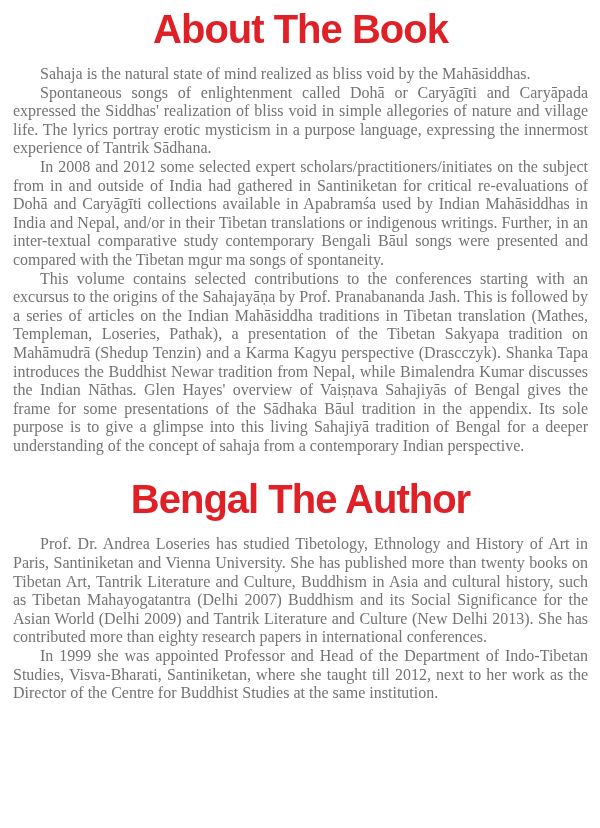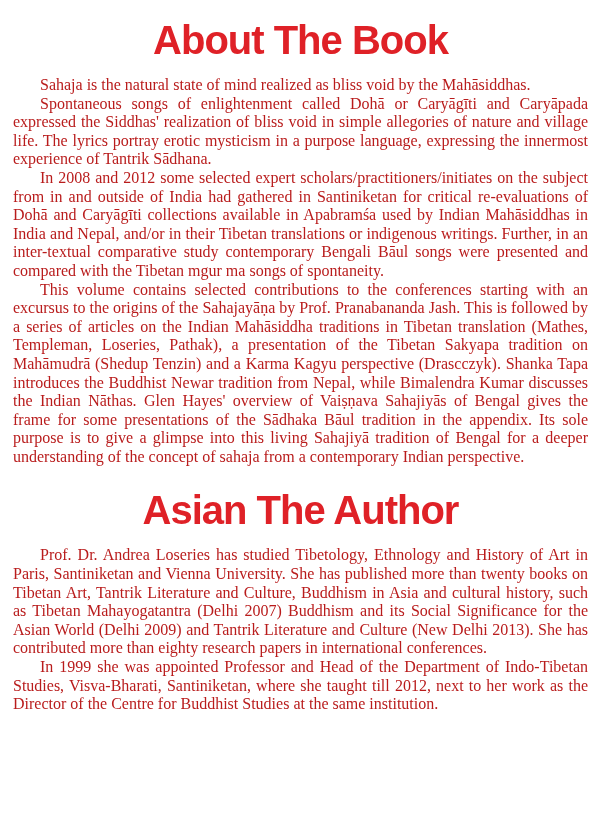--- a/index.html
+++ b/index.html
@@ -6,58 +6,58 @@
     margin: 0;
     padding: 0;
     background: #ffffff;
   }
   .page {
     position: relative;
     width: 600px;
     height: 828px;
     box-sizing: border-box;
     background: #ffffff;
-    padding: 17px 12px 10px 13px;
+    padding: 6px 12px 10px 13px;
     overflow: hidden;
     font-family: "Liberation Serif", serif;
   }
   .section-heading {
     font-family: "Liberation Sans", sans-serif;
     font-weight: 700;
     font-size: 40px;
     line-height: 46px;
     letter-spacing: -1px;
     text-align: center;
     color: #df2127;
     margin: 0 0 13px 0;
   }
   .section-about-author .section-heading {
     margin-top: 21px;
   }
   .body-paragraph {
     margin: 0;
     font-size: 16px;
     line-height: 18.6px;
-    color: #b91c1c;
+    color: #737373;
     text-align: justify;
     text-indent: 27px;
   }
 </style>
 </head>
 <body>
 
 <div class="page">
 
   <section class="section-about-book">
     <h1 class="section-heading">About The Book</h1>
     <p class="body-paragraph">Sahaja is the natural state of mind realized as bliss void by the Mahāsiddhas.</p>
     <p class="body-paragraph">Spontaneous songs of enlightenment called Dohā or Caryāgīti and Caryāpada expressed the Siddhas' realization of bliss void in simple allegories of nature and village life. The lyrics portray erotic mysticism in a purpose language, expressing the innermost experience of Tantrik Sādhana.</p>
     <p class="body-paragraph">In 2008 and 2012 some selected expert scholars/practitioners/initiates on the subject from in and outside of India had gathered in Santiniketan for critical re-evaluations of Dohā and Caryāgīti collections available in Apabramśa used by Indian Mahāsiddhas in India and Nepal, and/or in their Tibetan translations or indigenous writings. Further, in an inter-textual comparative study contemporary Bengali Bāul songs were presented and compared with the Tibetan mgur ma songs of spontaneity.</p>
     <p class="body-paragraph">This volume contains selected contributions to the conferences starting with an excursus to the origins of the Sahajayāṇa by Prof. Pranabananda Jash. This is followed by a series of articles on the Indian Mahāsiddha traditions in Tibetan translation (Mathes, Templeman, Loseries, Pathak), a presentation of the Tibetan Sakyapa tradition on Mahāmudrā (Shedup Tenzin) and a Karma Kagyu perspective (Drascczyk). Shanka Tapa introduces the Buddhist Newar tradition from Nepal, while Bimalendra Kumar discusses the Indian Nāthas. Glen Hayes' overview of Vaiṣṇava Sahajiyās of Bengal gives the frame for some presentations of the Sādhaka Bāul tradition in the appendix. Its sole purpose is to give a glimpse into this living Sahajiyā tradition of Bengal for a deeper understanding of the concept of sahaja from a contemporary Indian perspective.</p>
   </section>
 
   <section class="section-about-author">
-    <h1 class="section-heading">Asian The Author</h1>
+    <h1 class="section-heading">Bengal The Author</h1>
     <p class="body-paragraph">Prof. Dr. Andrea Loseries has studied Tibetology, Ethnology and History of Art in Paris, Santiniketan and Vienna University. She has published more than twenty books on Tibetan Art, Tantrik Literature and Culture, Buddhism in Asia and cultural history, such as Tibetan Mahayogatantra (Delhi 2007) Buddhism and its Social Significance for the Asian World (Delhi 2009) and Tantrik Literature and Culture (New Delhi 2013). She has contributed more than eighty research papers in international conferences.</p>
     <p class="body-paragraph">In 1999 she was appointed Professor and Head of the Department of Indo-Tibetan Studies, Visva-Bharati, Santiniketan, where she taught till 2012, next to her work as the Director of the Centre for Buddhist Studies at the same institution.</p>
   </section>
 
 </div>
 
 </body></html>

